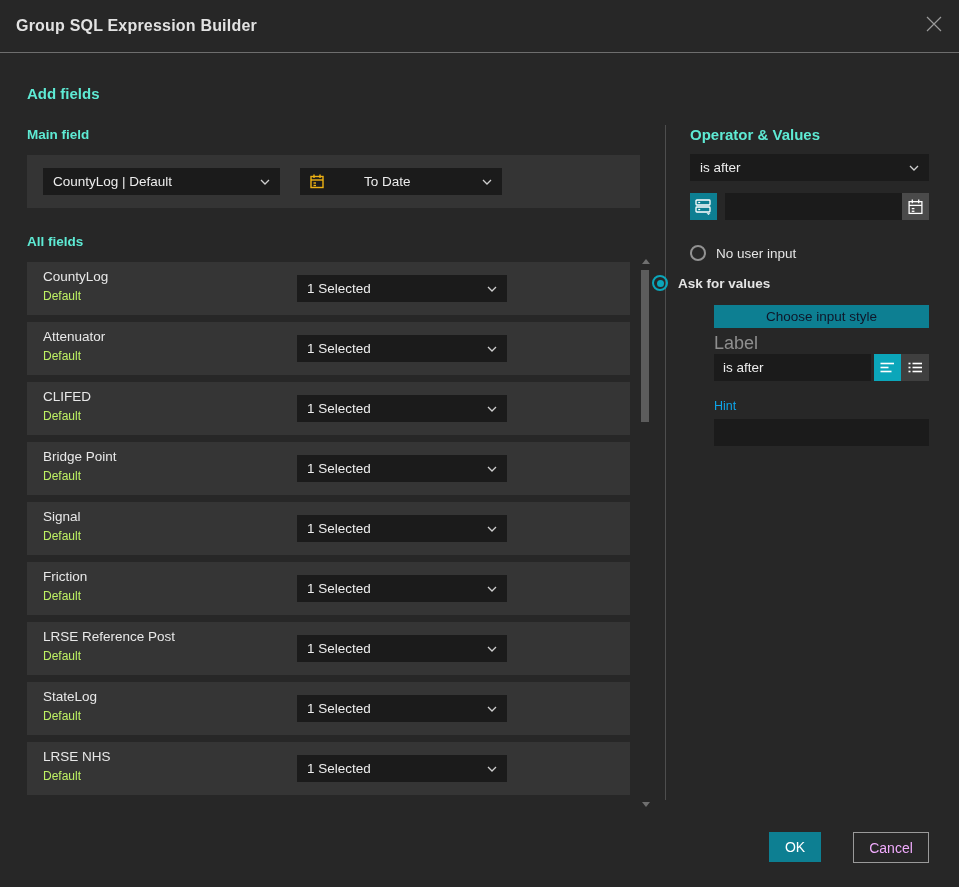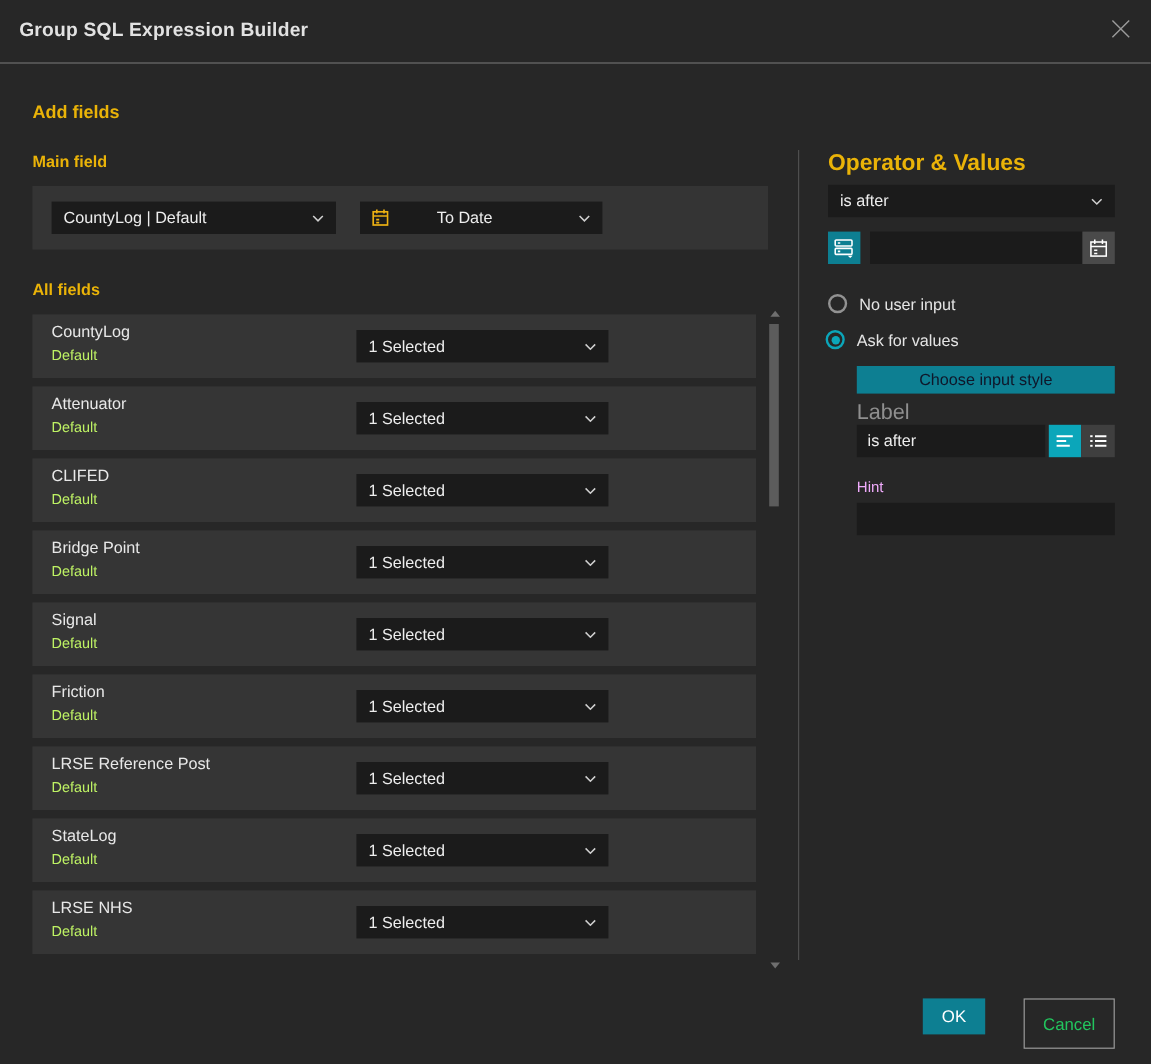--- a/index.html
+++ b/index.html
@@ -13,25 +13,25 @@
   }
   .abs { position:absolute; }
 
   
   .titlebar { left:0; top:0; width:959px; height:52px; }
   .title { left:16px; top:0; height:52px; line-height:52px; font-size:16px; font-weight:700; color:#e2e2e2; letter-spacing:.2px; }
   .close-btn { right:12px; top:13px; width:26px; height:26px; cursor:pointer; display:flex; align-items:center; justify-content:center; }
   .hdiv { left:0; top:52px; width:959px; height:1px; background:#6e6e6e; }
 
   
-  .section-h { font-weight:700; color:#eab308; }
+  .section-h { font-weight:700; color:#5eead4; }
   .h-add { left:27px; top:85px; font-size:15px; }
   .h-main { left:27px; top:127px; font-size:13.5px;text-align:center; }
   .h-all { left:27px; top:234px; font-size:13.5px; }
-  .h-op { left:690px; top:126px; font-size:19px; }
+  .h-op { left:690px; top:126px; font-size:15px; }
 
   
   .select {
     background:#1b1b1b; color:#ededed; font-size:13.5px;
     display:flex; align-items:center; gap:8px;
     padding:0 10px; height:27px; cursor:pointer;
   }
   .select .lbl { flex:1 1 auto; white-space:nowrap; overflow:hidden; }
   .chev { flex:0 0 auto; display:flex; }
   .tinput {
@@ -65,42 +65,42 @@
 
   
   .sel-op { left:690px; top:154px; width:239px; }
   .icon-btn { width:27px; height:27px; display:flex; align-items:center; justify-content:center; cursor:pointer; }
   .btn-stack { left:690px; top:193px; background:#0d7f92; }
   .value-input { left:725px; top:193px; width:177px; }
   .btn-cal { left:902px; top:193px; background:#4a4a4a; }
 
   .radio-row { display:flex; align-items:center; gap:10px; cursor:pointer; }
   .radio-1 { left:690px; top:245px;text-align:center; }
-  .radio-2 { left:688px; top:275px; }
+  .radio-2 { left:652px; top:275px;font-weight:bold; }
   .rcirc { width:16px; height:16px; border-radius:50%; border:2px solid #929292; background:transparent; flex:0 0 auto;
            display:flex; align-items:center; justify-content:center; }
   .rcirc.sel { border-color:#0ba6ba; }
   .rcirc.sel::after { content:""; width:7px; height:7px; border-radius:50%; background:#0ba6ba; }
   .radio-row .rlabel { font-size:13.5px; color:#e4e4e4; }
 
   .btn { border:none; cursor:pointer; font-family:"Liberation Sans", sans-serif; }
   .btn-choose { left:714px; top:305px; width:215px; height:23px; background:#0d7f92; color:#0f172a; font-size:13.5px; }
 
   .lab-label { left:714px; top:333px; font-size:18px; color:#8f8f8f; }
   .label-input { left:714px; top:354px; width:157px; }
   .btn-align { left:874px; top:354px; background:#0ba6ba; }
   .btn-list  { left:901px; top:354px; width:28px; background:#3f3f3f; }
 
-  .hint-label { left:714px; top:399px; font-size:12.5px; color:#f0abfc; }
+  .hint-label { left:714px; top:399px; font-size:12.5px; color:#0ea5e9; }
   .hint-input { left:714px; top:419px; width:215px; }
 
   
   .btn-ok { left:769px; top:832px; width:52px; height:30px; background:#0d7f92; color:#fff; font-size:14px; }
-  .btn-cancel { left:853px; top:832px; width:76px; height:42px; background:transparent;
-                border:1px solid #9a9a9a; color:#22c55e; font-size:14px; }
+  .btn-cancel { left:853px; top:832px; width:76px; height:31px; background:transparent;
+                border:1px solid #9a9a9a; color:#f0abfc; font-size:14px; }
 </style>
 </head>
 <body>
 
 <div class="abs titlebar">
   <div class="abs title">Group SQL Expression Builder</div>
   <div class="abs close-btn">
     <span>
       <svg width="18" height="18" viewBox="0 0 18 18">
           <path d="M2 2 L16 16 M16 2 L2 16" stroke="#9a9a9a" stroke-width="1.2" fill="none"></path>

